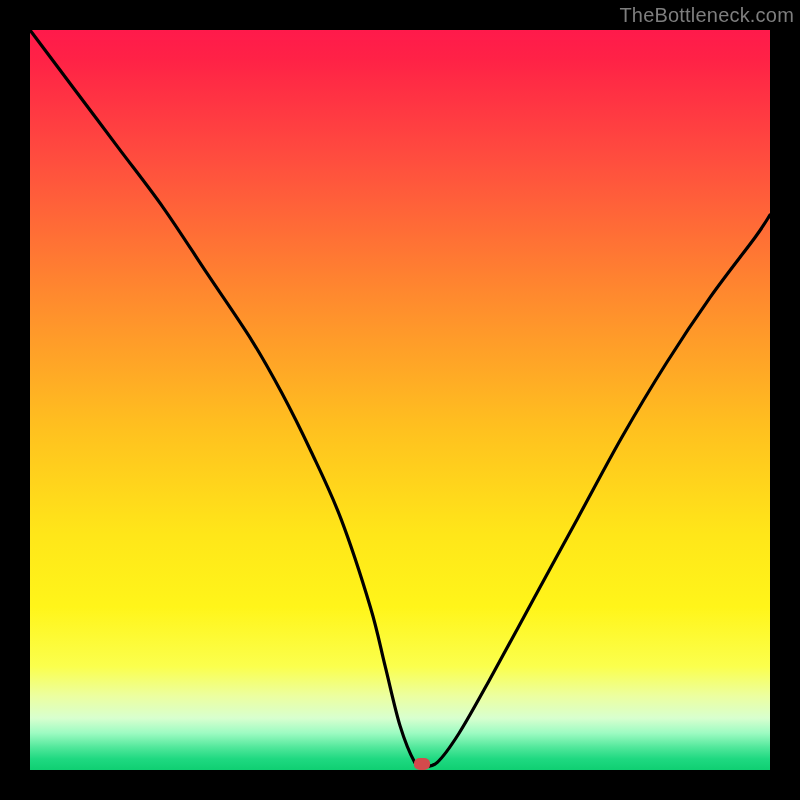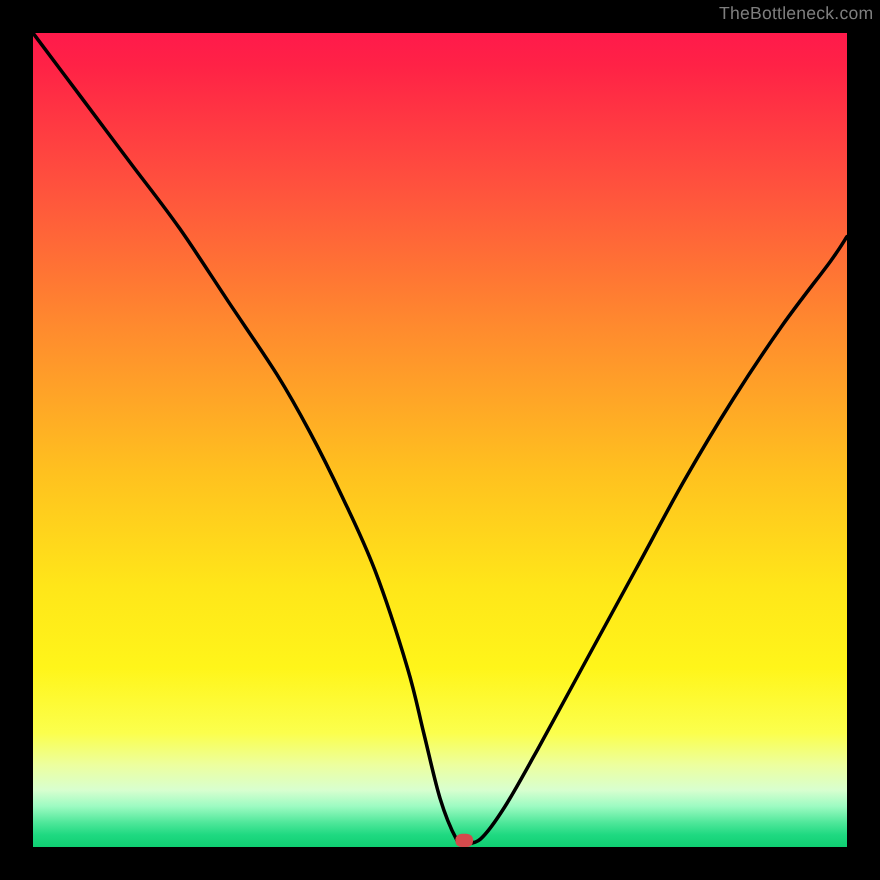--- a/index.html
+++ b/index.html
@@ -58,21 +58,21 @@
     height: 12px;
     border-radius: 6px / 5px;
     transform: translate(-50%, -50%);
     z-index: 3;
   }
   .watermark {
     position: absolute;
     top: 4px;
     right: 6px;
     color: #7e7e7e;
-    font-size: 16px;
+    font-size: 20px;
     font-weight: 500;
     letter-spacing: 0.2px;
     z-index: 5;
     user-select: none;
   }
 </style>
 </head>
 <body>
 
 <div class="frame">

